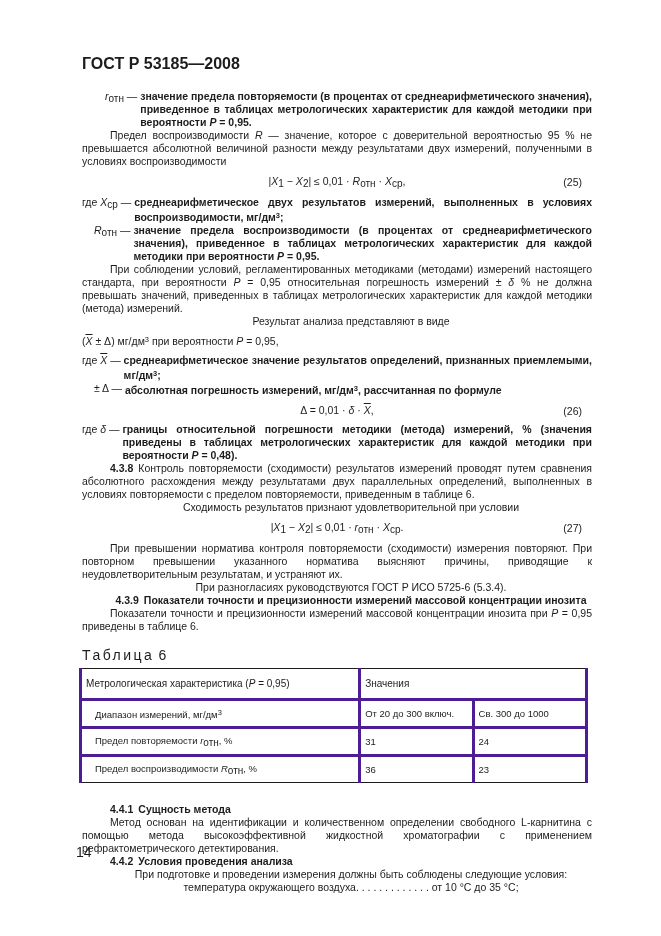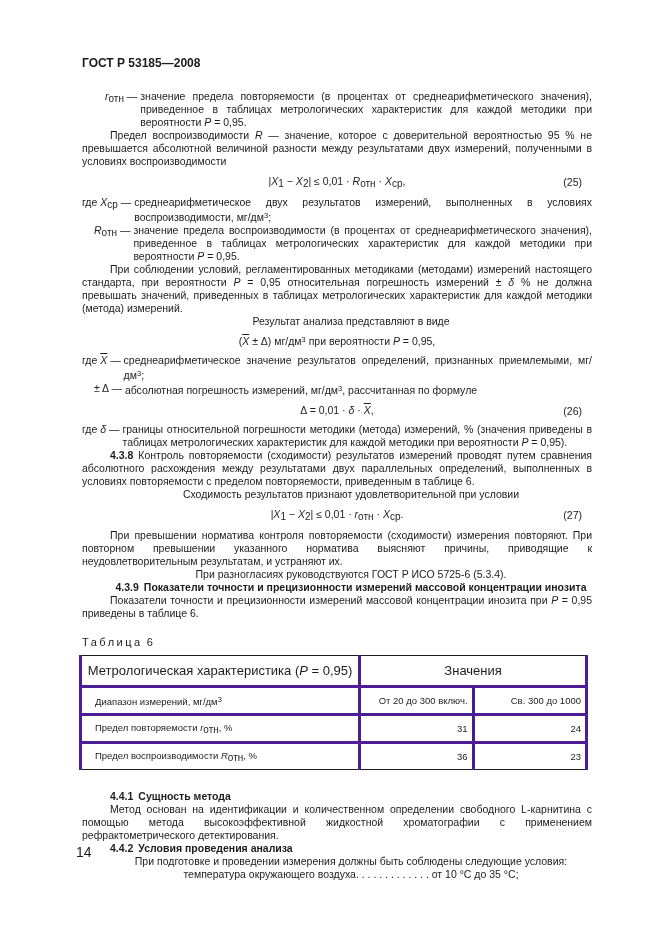--- a/index.html
+++ b/index.html
@@ -8,57 +8,57 @@
     width:661px; height:936px;
     background:#ffffff;
     color:#1c1c1c;
     font-family:"Liberation Sans", sans-serif;
     font-size:10.5px;
     line-height:13px;
     box-sizing:border-box;
     padding:57px 69px 0 82px;
     overflow:hidden;
   }
-  .doc-header { font-weight:bold; font-size:12px; margin:0 0 20px 0; }
+  .doc-header { font-weight:bold; font-size:16px; margin:0 0 20px 0; }
   p { margin:0; text-align:justify; }
   .indent { text-indent:28px; }
   .noj { text-align:center; }
 
   .hang { display:flex; }
   .hang .h-term { white-space:pre; }
-  .hang .h-text { flex:1; text-align:justify; }
+  .hang .h-text { flex:1; text-align:justify;font-weight:bold; }
   .hang-r { margin-left:23px; }
   .hang-mid { margin-left:12px; }
 
   .formula { position:relative; text-align:center; margin:7px 0 6px 0; }
   .eq-num { position:absolute; right:10px; top:1px; }
-  .expr-center { text-align:center; margin:5px 0 6px 0; }
+  .expr-center { margin:5px 0 6px 0; }
 
   .r-i { font-style:italic; }
   .r-b { font-weight:bold; }
   .r-num { font-weight:bold; margin-right:5px; }
   .r-sub { font-size:10px; vertical-align:-2px; }
   .r-sup { font-size:7.5px; vertical-align:3px; }
   .r-over { text-decoration:overline; }
 
-  .tbl-caption { margin:16px 0 6px 0; font-size:11px; text-align:left; }
+  .tbl-caption { margin:16px 0 6px 0; font-size:14px; text-align:left; }
   .cap-label { letter-spacing:2.5px; }
   .cap-num { margin-left:4px; }
 
   table.t6 {
     border-collapse:collapse;
     width:509px;
     margin:0 0 20px -3px;
     font-size:9.5px;
     table-layout:fixed;
   }
   table.t6 td { border:3px solid #4c1d95; padding:5px 4px; vertical-align:middle; }
-  table.t6 .th { font-size:13px; text-align:center; padding:8px 4px; border-bottom:2.5px solid #1c1c1c; }
+  table.t6 .th { font-size:10px; text-align:left; padding:8px 4px; border-bottom:2.5px solid #1c1c1c; }
   table.t6 .lbl { text-align:left; padding-left:13px; }
-  table.t6 .val { text-align:right; }
+  table.t6 .val { text-align:left; }
   table.t6 { border:1.5px solid #1c1c1c; }
   table.t6 tr:first-child td { border-top:1.5px solid #1c1c1c; }
   table.t6 tr:last-child td { border-bottom:1.5px solid #1c1c1c; }
   .col1 { width:53%; } .col2 { width:25.5%; } .col3 { width:21.5%; }
 
   .sec { text-align:left; }
   .page-num { position:absolute; left:76px; top:846px; font-size:14px; }
 </style>
 </head>
 <body>
@@ -104,21 +104,21 @@
     <span class="h-text"><span>абсолютная погрешность измерений, мг/дм</span><span class="r-sup">3</span><span>, рассчитанная по формуле</span></span>
   </div>
 
   <div class="formula">
     <span><span>Δ = 0,01 · </span><span class="r-i">δ</span><span> · </span><span class="r-i r-over">X</span><span>,</span></span>
     <span class="eq-num">(26)</span>
   </div>
 
   <div class="hang">
     <span class="h-term"><span>где </span><span class="r-i">δ</span><span> — </span></span>
-    <span class="h-text"><span>границы относительной погрешности методики (метода) измерений, % (значения приведены в таблицах метрологических характеристик для каждой методики при вероятности </span><span class="r-i">P</span><span> = 0,95).</span></span>
+    <span class="h-text"><span>границы относительной погрешности методики (метода) измерений, % (значения приведены в таблицах метрологических характеристик для каждой методики при вероятности </span><span class="r-i">P</span><span> = 0,48).</span></span>
   </div>
 
   <p class="indent"><span class="r-num">4.3.8</span><span>Контроль повторяемости (сходимости) результатов измерений проводят путем сравнения абсолютного расхождения между результатами двух параллельных определений, выполненных в условиях повторяемости с пределом повторяемости, приведенным в таблице 6.</span></p>
   <p class="indent noj"><span>Сходимость результатов признают удовлетворительной при условии</span></p>
 
   <div class="formula">
     <span><span>|</span><span class="r-i">X</span><span class="r-sub">1</span><span> − </span><span class="r-i">X</span><span class="r-sub">2</span><span>| ≤ 0,01 · </span><span class="r-i">r</span><span class="r-sub">отн</span><span> · </span><span class="r-i">X</span><span class="r-sub">ср</span><span>.</span></span>
     <span class="eq-num">(27)</span>
   </div>
 

